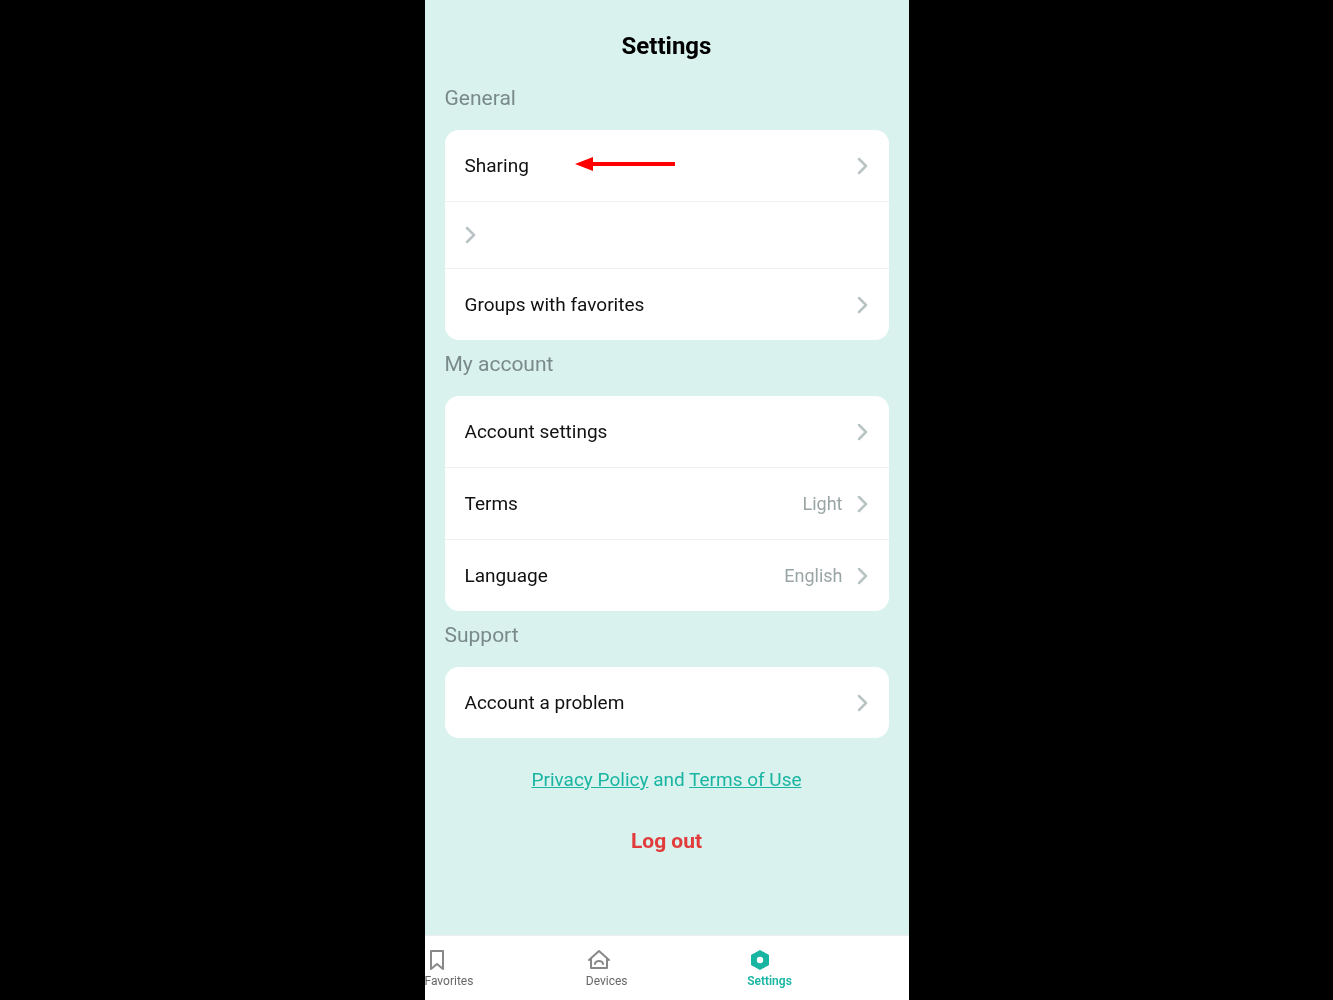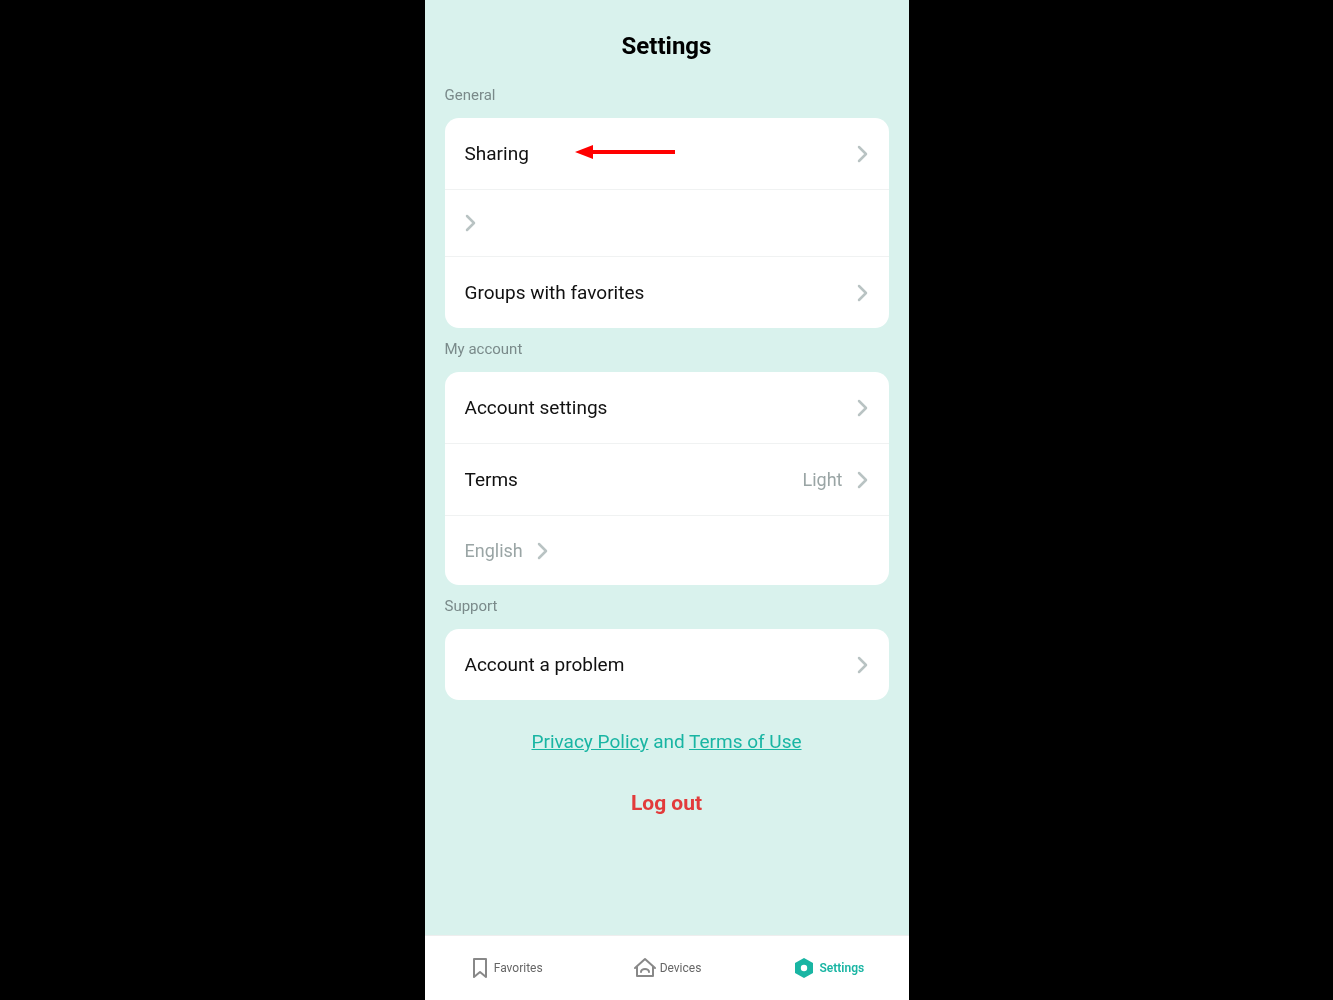--- a/index.html
+++ b/index.html
@@ -26,23 +26,23 @@
     padding-bottom: 65px;
   }
   .page-title {
     text-align: center;
     font-size: 24px;
     font-weight: 700;
     color: #000;
     padding: 32px 0 26px 0;
   }
   .section-header {
-    font-size: 15px;
+    font-size: 21px;
     color: #7a8a8a;
-    padding: 0 20px 14px 20px;
+    padding: 0 20px 20px 20px;
   }
   .card {
     background: #fff;
     border-radius: 14px;
     margin: 0 20px 12px 20px;
     overflow: hidden;
   }
   .row {
     display: flex;
     align-items: center;
@@ -95,21 +95,21 @@
     position: absolute;
     bottom: 0; left: 0; right: 0;
     height: 65px;
     background: #fff;
     display: flex;
     border-top: 1px solid #eee;
   }
   .tab {
     flex: 1;
     display: flex;
-    align-items: center;
+    flex-direction: column;
     justify-content: center;
     gap: 2px;
     font-size: 12px;
     color: #666;
     cursor: pointer;
   }
   .tab.active { color: #19b5a3; }
   .tab.active .tab-label { font-weight: 600; }
   .tab svg { display: block; }
 </style>
@@ -167,20 +167,21 @@
       <div class="row">
         <span class="row-label">Terms</span>
         <span class="row-value">Light</span>
         <span class="chevron">
           <svg width="12" height="18" viewBox="0 0 12 18">
               <path d="M2 2 L9 9 L2 16" fill="none" stroke="#b9c3c3" stroke-width="2.5" stroke-linecap="round" stroke-linejoin="round"></path>
             </svg>
         </span>
       </div>
       <div class="row">
+        <span class="row-label">Language</span>
         <span class="row-value">English</span>
         <span class="chevron">
           <svg width="12" height="18" viewBox="0 0 12 18">
               <path d="M2 2 L9 9 L2 16" fill="none" stroke="#b9c3c3" stroke-width="2.5" stroke-linecap="round" stroke-linejoin="round"></path>
             </svg>
         </span>
       </div>
     </div>
 
     <div class="section-header">Support</div>

